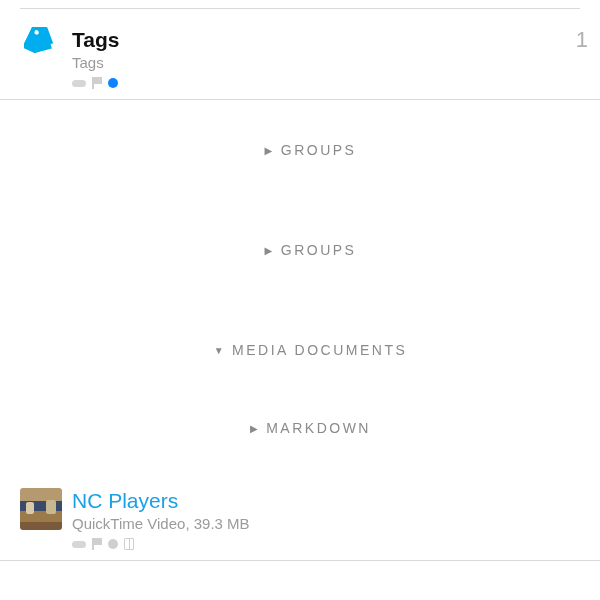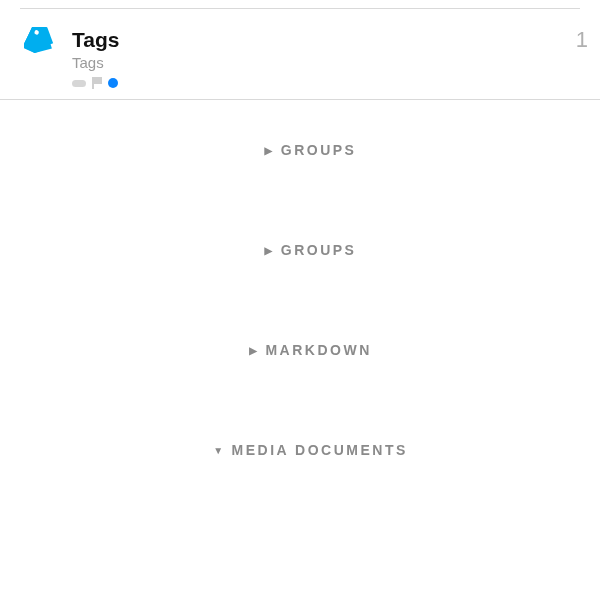--- a/index.html
+++ b/index.html
@@ -113,21 +113,21 @@
     margin-left: 8px;
     line-height: 1;
     padding-top: 2px;
   }
   .section-header {
     text-align: center;
     padding: 42px 0 42px 0;
     color: #8a8a8a;
     font-size: 14px;
     letter-spacing: 2.5px;
-    font-weight: 700;
+    font-weight: 400;
     cursor: pointer;
     margin-left: 21px;
   }
   .section-header.last { padding-bottom: 20px; }
   .disclosure {
     display: inline-block;
     font-size: 10px;
     vertical-align: 1px;
     margin-right: 6px;
     color: #8a8a8a;
@@ -191,22 +191,37 @@
   </div>
 
   <div class="section-header">
     <span class="disclosure">▶</span><span>GROUPS</span>
   </div>
 
   <div class="section-header">
     <span class="disclosure">▶</span><span>GROUPS</span>
   </div>
 
+  <div class="section-header last">
+    <span class="disclosure">▼</span><span>MEDIA DOCUMENTS</span>
+  </div>
+
   <div class="section-header">
     <span class="disclosure">▶</span><span>MARKDOWN</span>
   </div>
 
-  <div class="section-header last">
-    <span class="disclosure">▼</span><span>MEDIA DOCUMENTS</span>
-  </div>
-
+  <div class="item">
+    <div class="item-icon">
+      <div class="thumb"></div>
+    </div>
+    <div class="item-body">
+      <div class="item-title link">NC Players</div>
+      <div class="item-sub">QuickTime Video, 39.3 MB</div>
+      <div class="item-extras">
+        <span class="pill"></span>
+        <span class="flag"></span>
+        <span class="dot dot-gray"></span>
+        <span class="small-box"></span>
+      </div>
+    </div>
+  </div>
 
 </div>
 
 </body></html>

